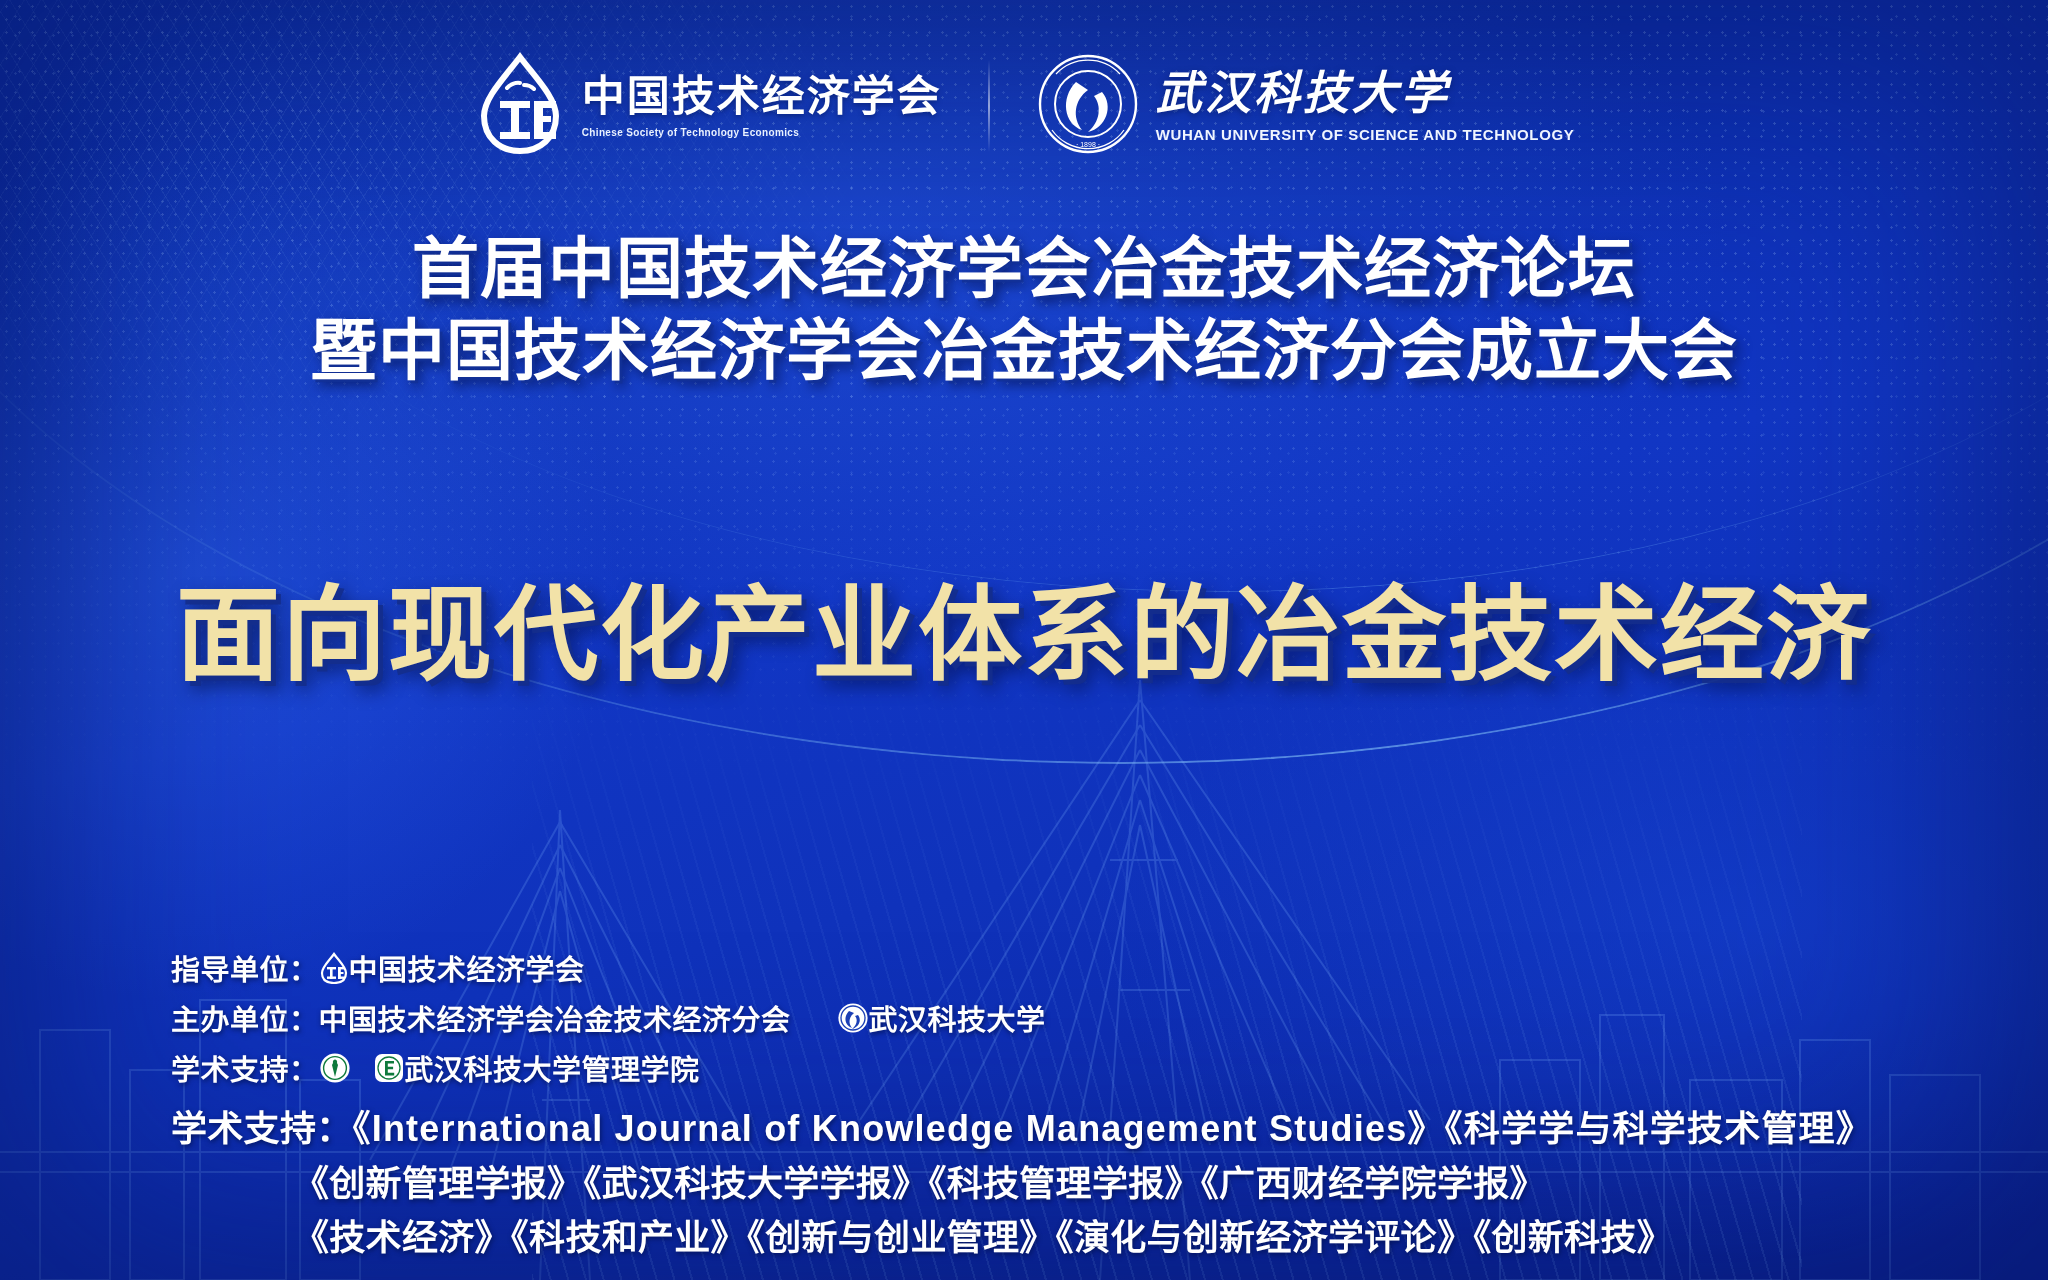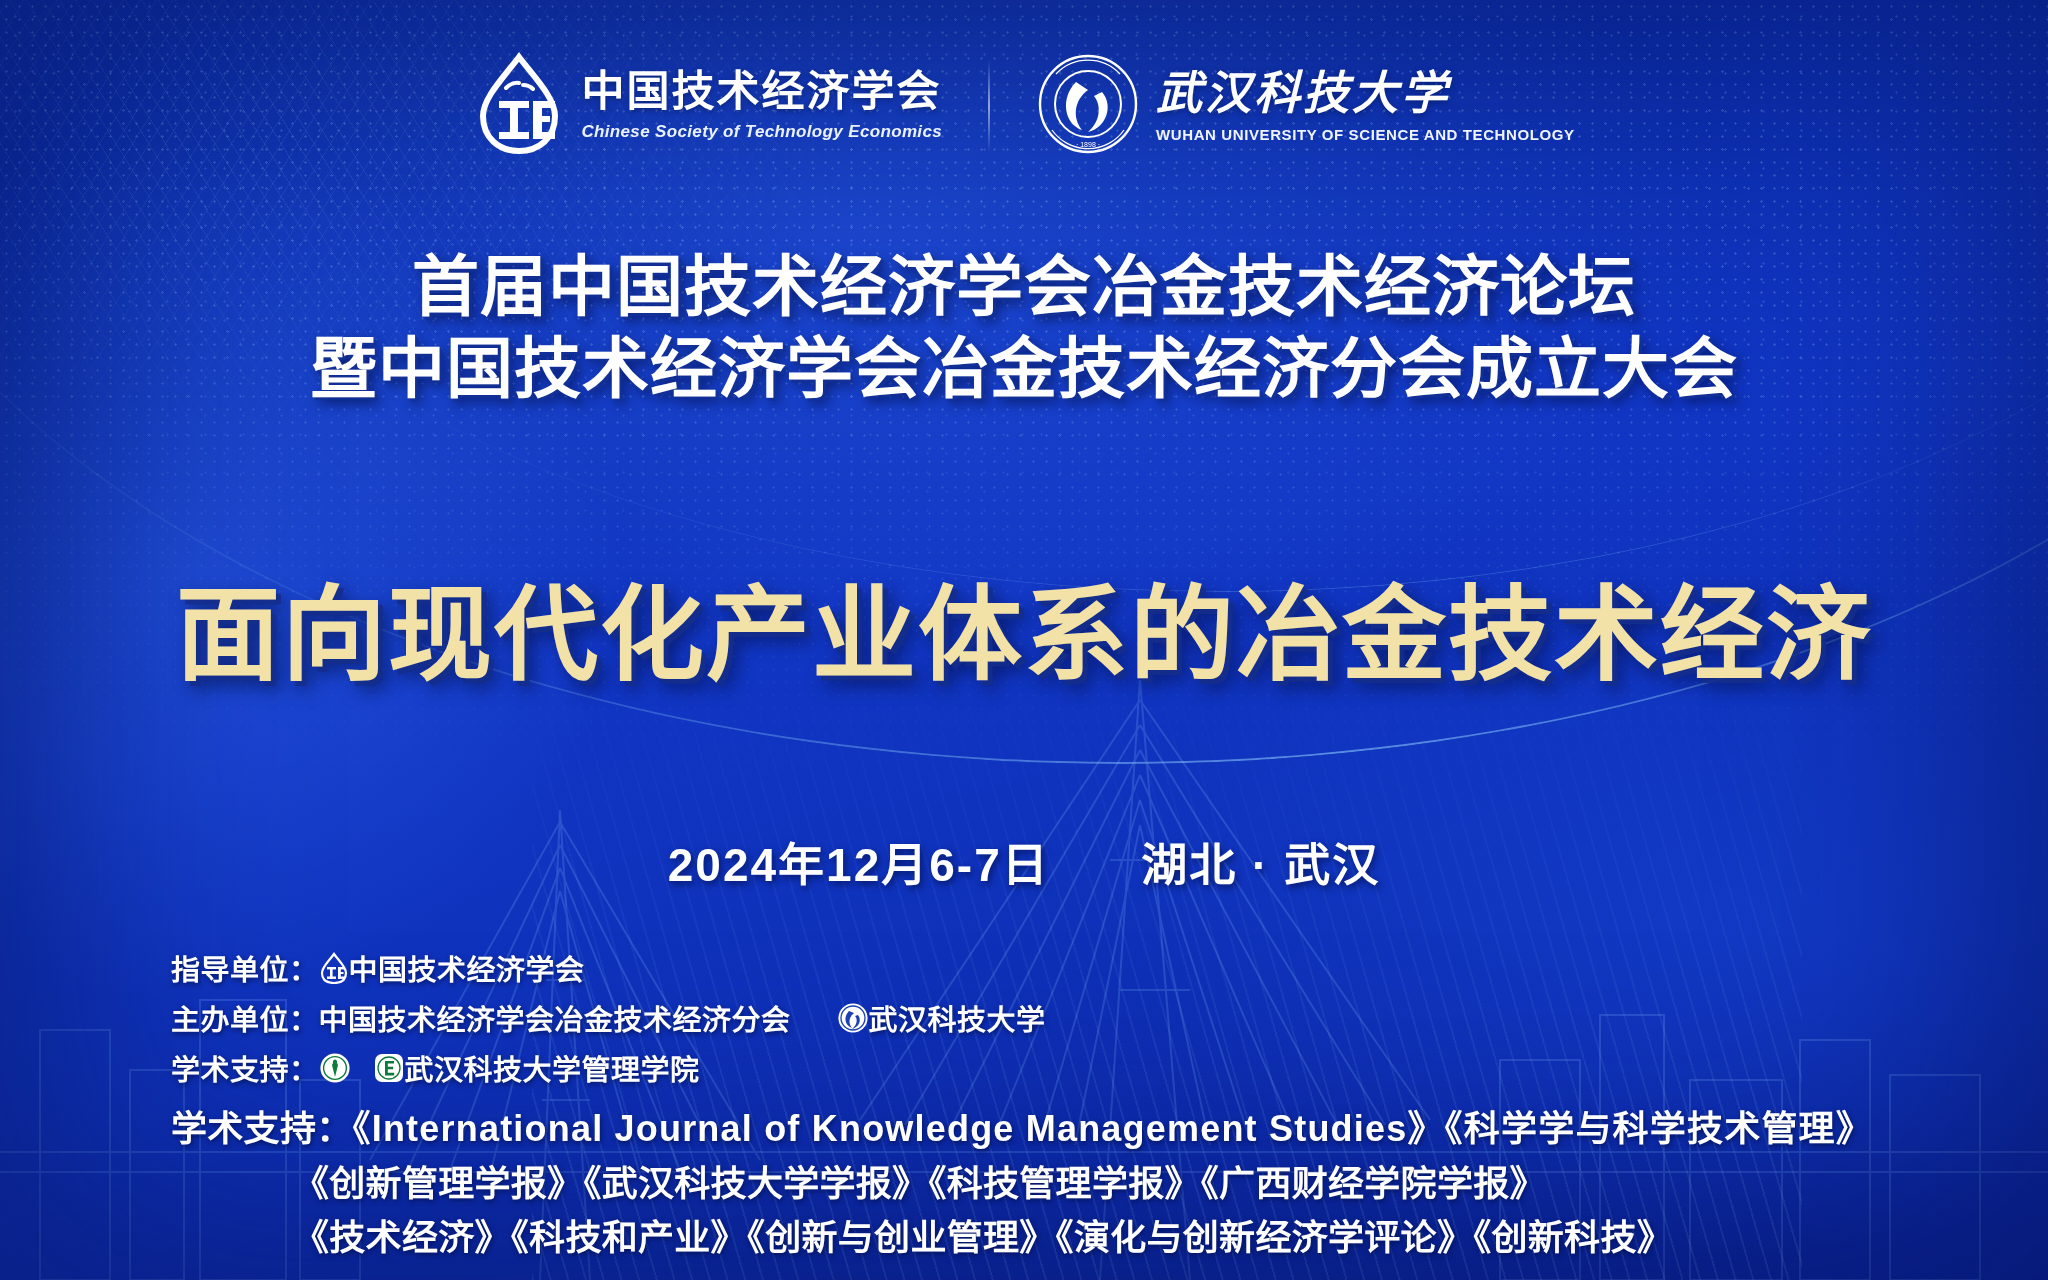--- a/index.html
+++ b/index.html
@@ -92,36 +92,36 @@
     width:2px;height:92px;
     background:linear-gradient(to bottom, rgba(255,255,255,0), rgba(255,255,255,.55), rgba(255,255,255,0));
   }
   .mark{flex:0 0 auto;}
   .logo-text{display:flex;flex-direction:column;justify-content:center;}
   .logo-cn{
     color:#fff;font-weight:700;letter-spacing:2px;line-height:1;
     font-size:43px;text-shadow:0 2px 5px rgba(0,20,80,.5);
   }
   .logo-en{
-    color:#eaf2ff;font-size:17px;letter-spacing:.35px;margin-top:9px;
-    white-space:nowrap;font-weight:600;font-style:italic;
+    color:#eaf2ff;font-size:10px;letter-spacing:.35px;margin-top:9px;
+    white-space:nowrap;font-weight:600;
   }
   .logo-cn-script{
     color:#fff;font-weight:700;letter-spacing:3px;line-height:1;
     font-size:46px;font-family:"DejaVu Serif","Liberation Serif",serif;
     font-style:italic;text-shadow:0 2px 6px rgba(0,20,80,.55);
   }
   .logo-en-2{
     color:#f0f5ff;font-size:15px;letter-spacing:.6px;margin-top:10px;
     white-space:nowrap;font-weight:600;
   }
 
   
   .title-wrap{
-    position:absolute;top:228px;left:0;right:0;text-align:center;margin-top:18px;
+    position:absolute;top:228px;left:0;right:0;text-align:center;
   }
   .title-line{
     color:#ffffff;
     font-weight:700;
     font-size:67px;
     line-height:1.22;
     letter-spacing:1px;
     white-space:nowrap;
     text-shadow:
       3px 3px 0 rgba(18,48,150,.85),
@@ -256,25 +256,20 @@
 
   </div>
 
   <div class="title-wrap">
     <div class="title-line">首届中国技术经济学会冶金技术经济论坛</div>
     <div class="title-line">暨中国技术经济学会冶金技术经济分会成立大会</div>
   </div>
 
   <div class="headline">面向现代化产业体系的冶金技术经济</div>
 
-  <div class="datebar">
-    <span>2024年12月6-7日</span>
-    <span class="gap"></span>
-    <span>湖北 · 武汉</span>
-  </div>
 
   <div class="credits">
 
     <div class="cline">
       <span class="lbl">指导单位：</span>
       <span class="mini">
         <svg width="30" height="32" viewBox="0 0 30 32" aria-hidden="true">
           <path d="M15 2 C 10 9, 3 15, 3 21 C 3 28, 8 31, 15 31 C 22 31, 27 28, 27 21 C 27 15, 20 9, 15 2 Z" fill="none" stroke="#ffffff" stroke-width="2.2"></path>
           <rect x="8" y="15" width="9" height="2.4" fill="#fff"></rect>
           <rect x="11" y="15" width="2.6" height="12" fill="#fff"></rect>

